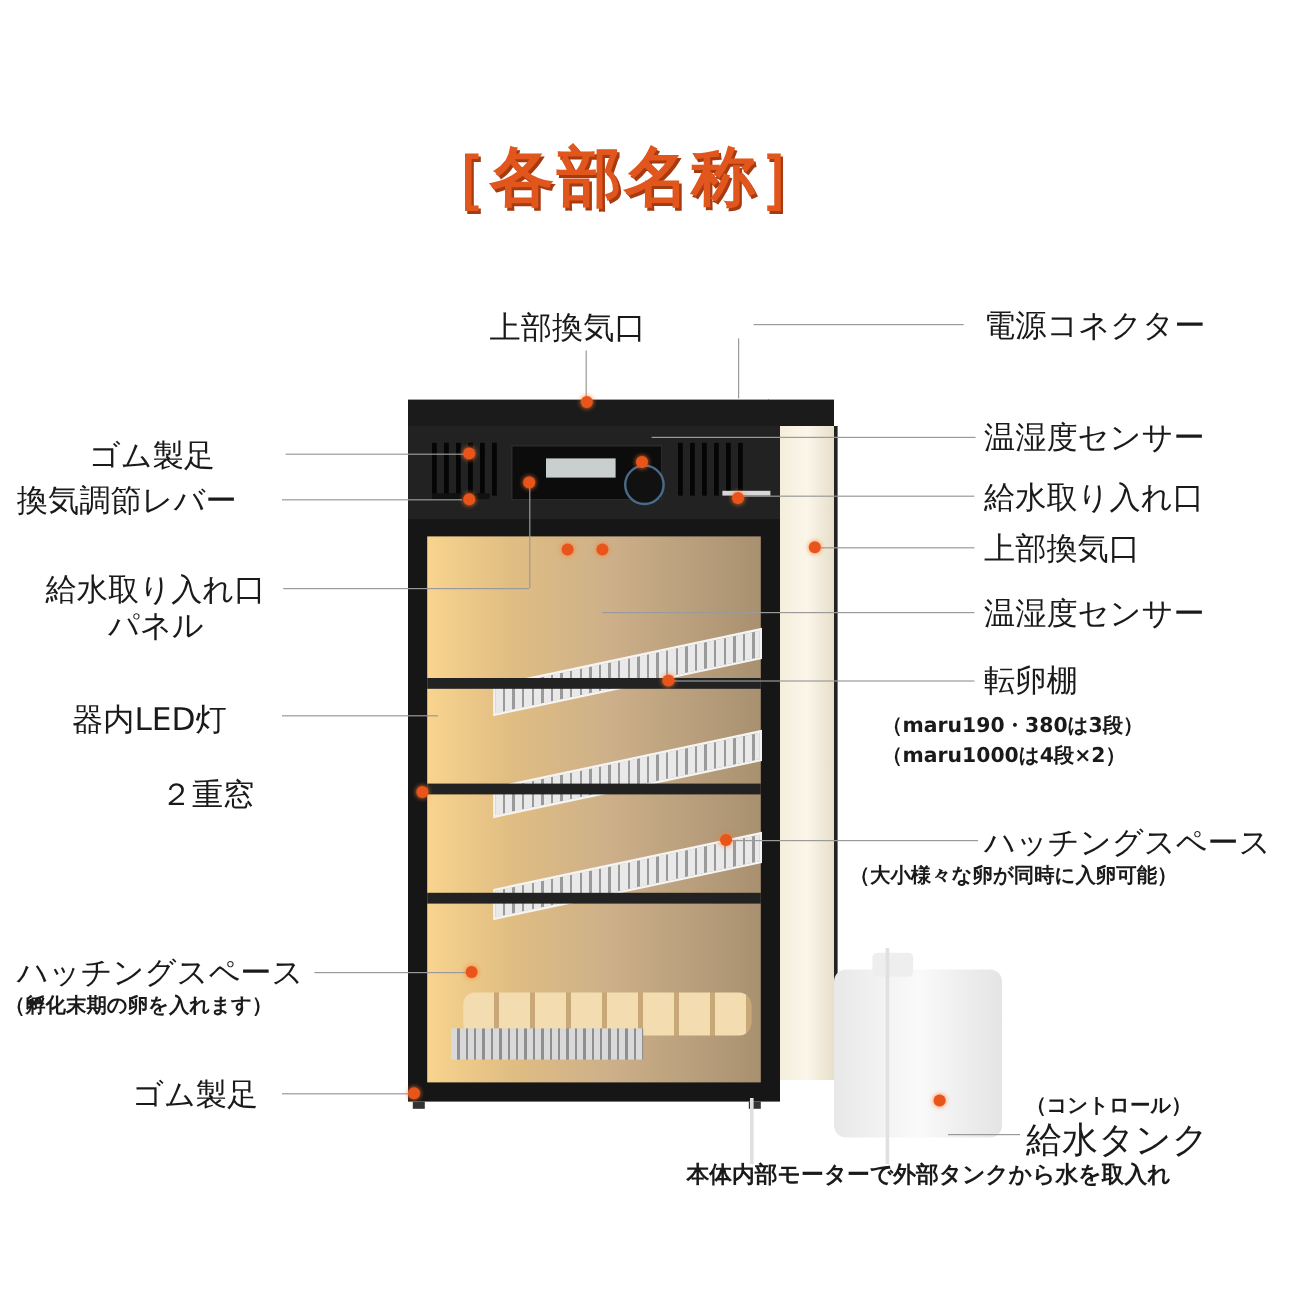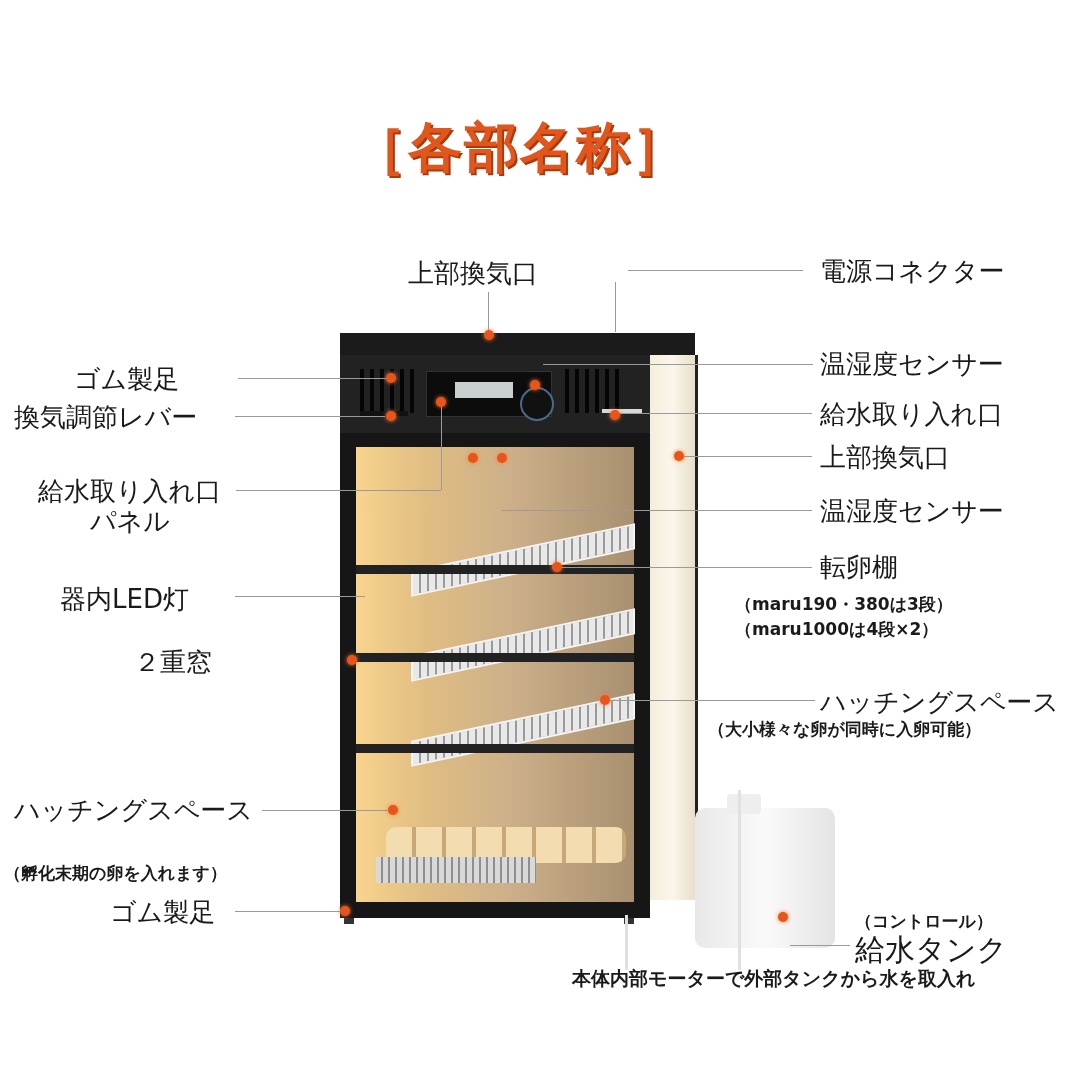--- a/index.html
+++ b/index.html
@@ -129,21 +129,21 @@
 <div class="dot" style="left:778px;top:912px"></div>
 
 <div class="lbl" style="left:408px;top:256px">上部換気口</div>
 <div class="lbl" style="left:74px;top:362px">ゴム製足</div>
 <div class="lbl" style="left:14px;top:400px">換気調節レバー</div>
 <div class="lbl" style="left:38px;top:474px">給水取り入れ口</div>
 <div class="lbl" style="left:90px;top:504px">パネル</div>
 <div class="lbl" style="left:60px;top:582px">器内LED灯</div>
 <div class="lbl" style="left:134px;top:645px">２重窓</div>
 <div class="lbl" style="left:14px;top:793px">ハッチングスペース</div>
-<div class="sub" style="left:4px;top:862px">（孵化末期の卵を入れます）</div>
+<div class="sub" style="left:4px;top:826px">（孵化末期の卵を入れます）</div>
 <div class="lbl" style="left:110px;top:895px">ゴム製足</div>
 
 <div class="lbl" style="left:820px;top:254px">電源コネクター</div>
 <div class="lbl" style="left:820px;top:347px">温湿度センサー</div>
 <div class="lbl" style="left:820px;top:397px">給水取り入れ口</div>
 <div class="lbl" style="left:820px;top:440px">上部換気口</div>
 <div class="lbl" style="left:820px;top:494px">温湿度センサー</div>
 <div class="lbl" style="left:820px;top:550px">転卵棚</div>
 <div class="sub" style="left:735px;top:593px">（maru190・380は3段）</div>
 <div class="sub" style="left:735px;top:618px">（maru1000は4段×2）</div>

